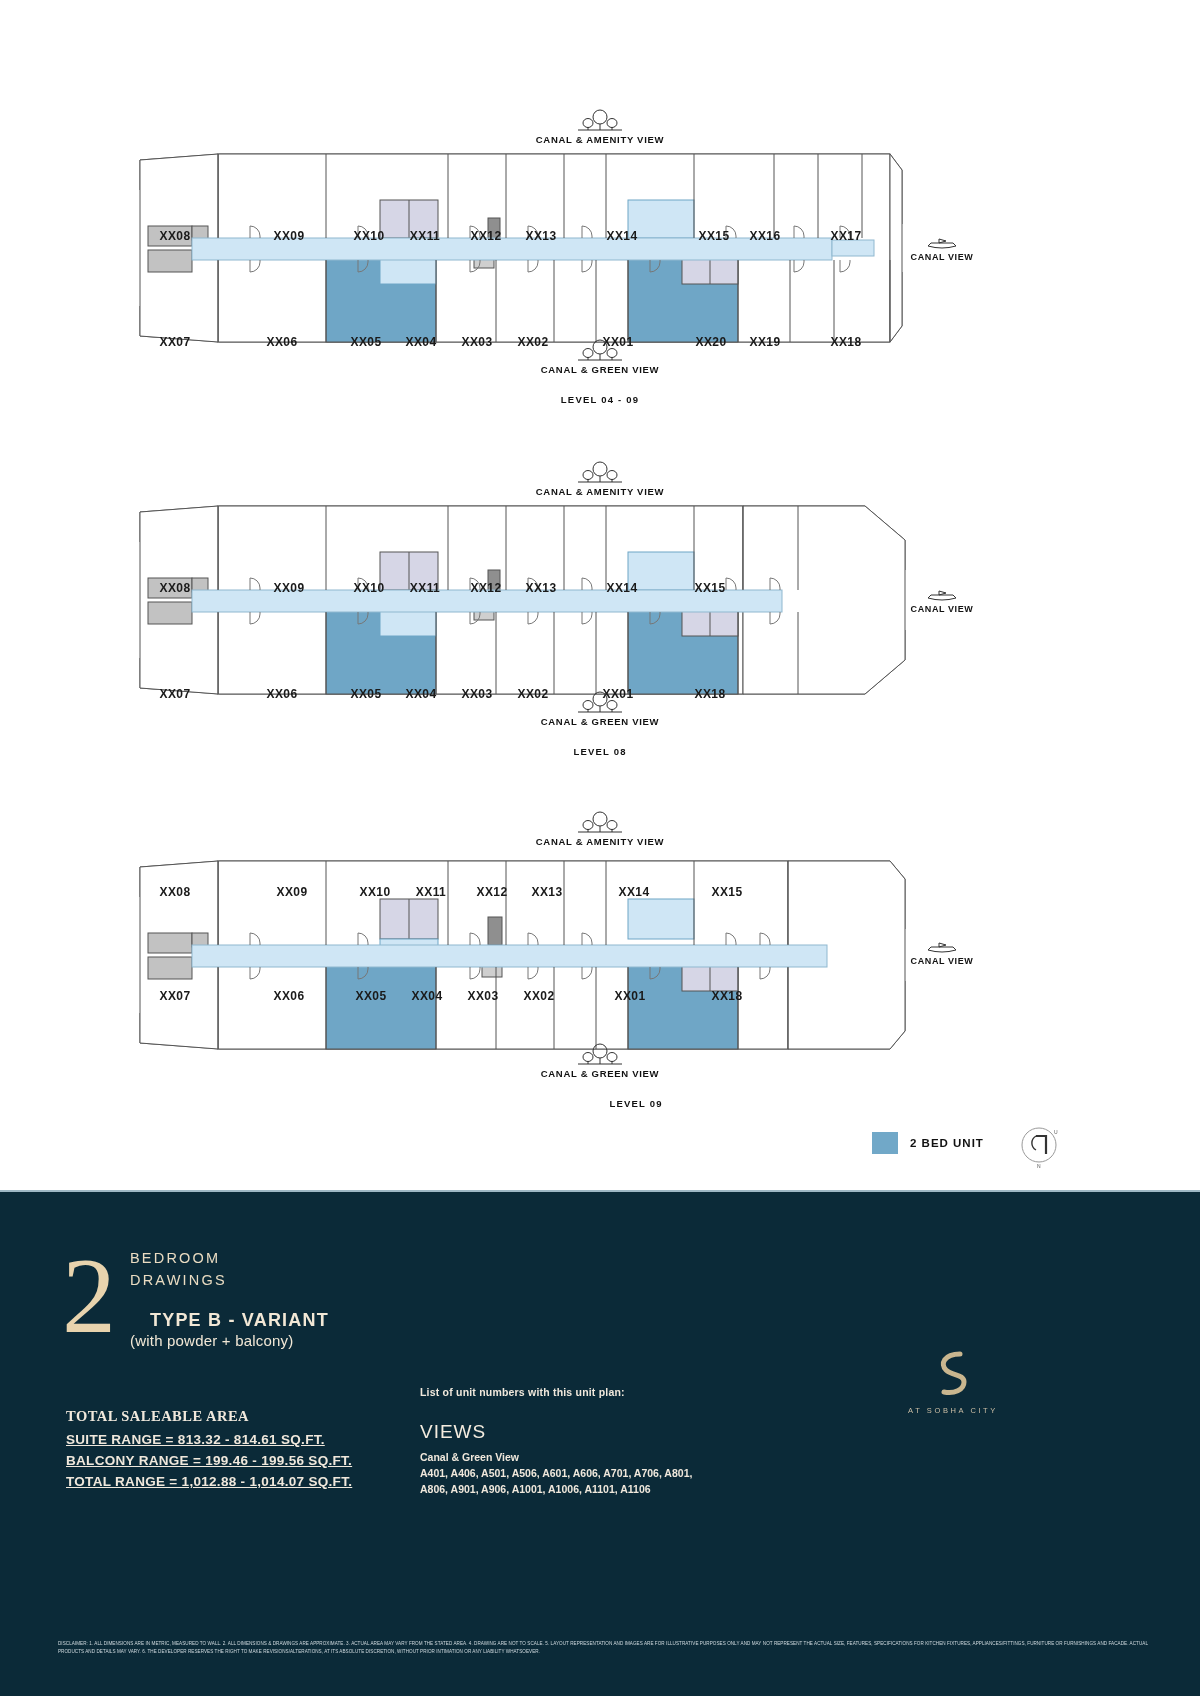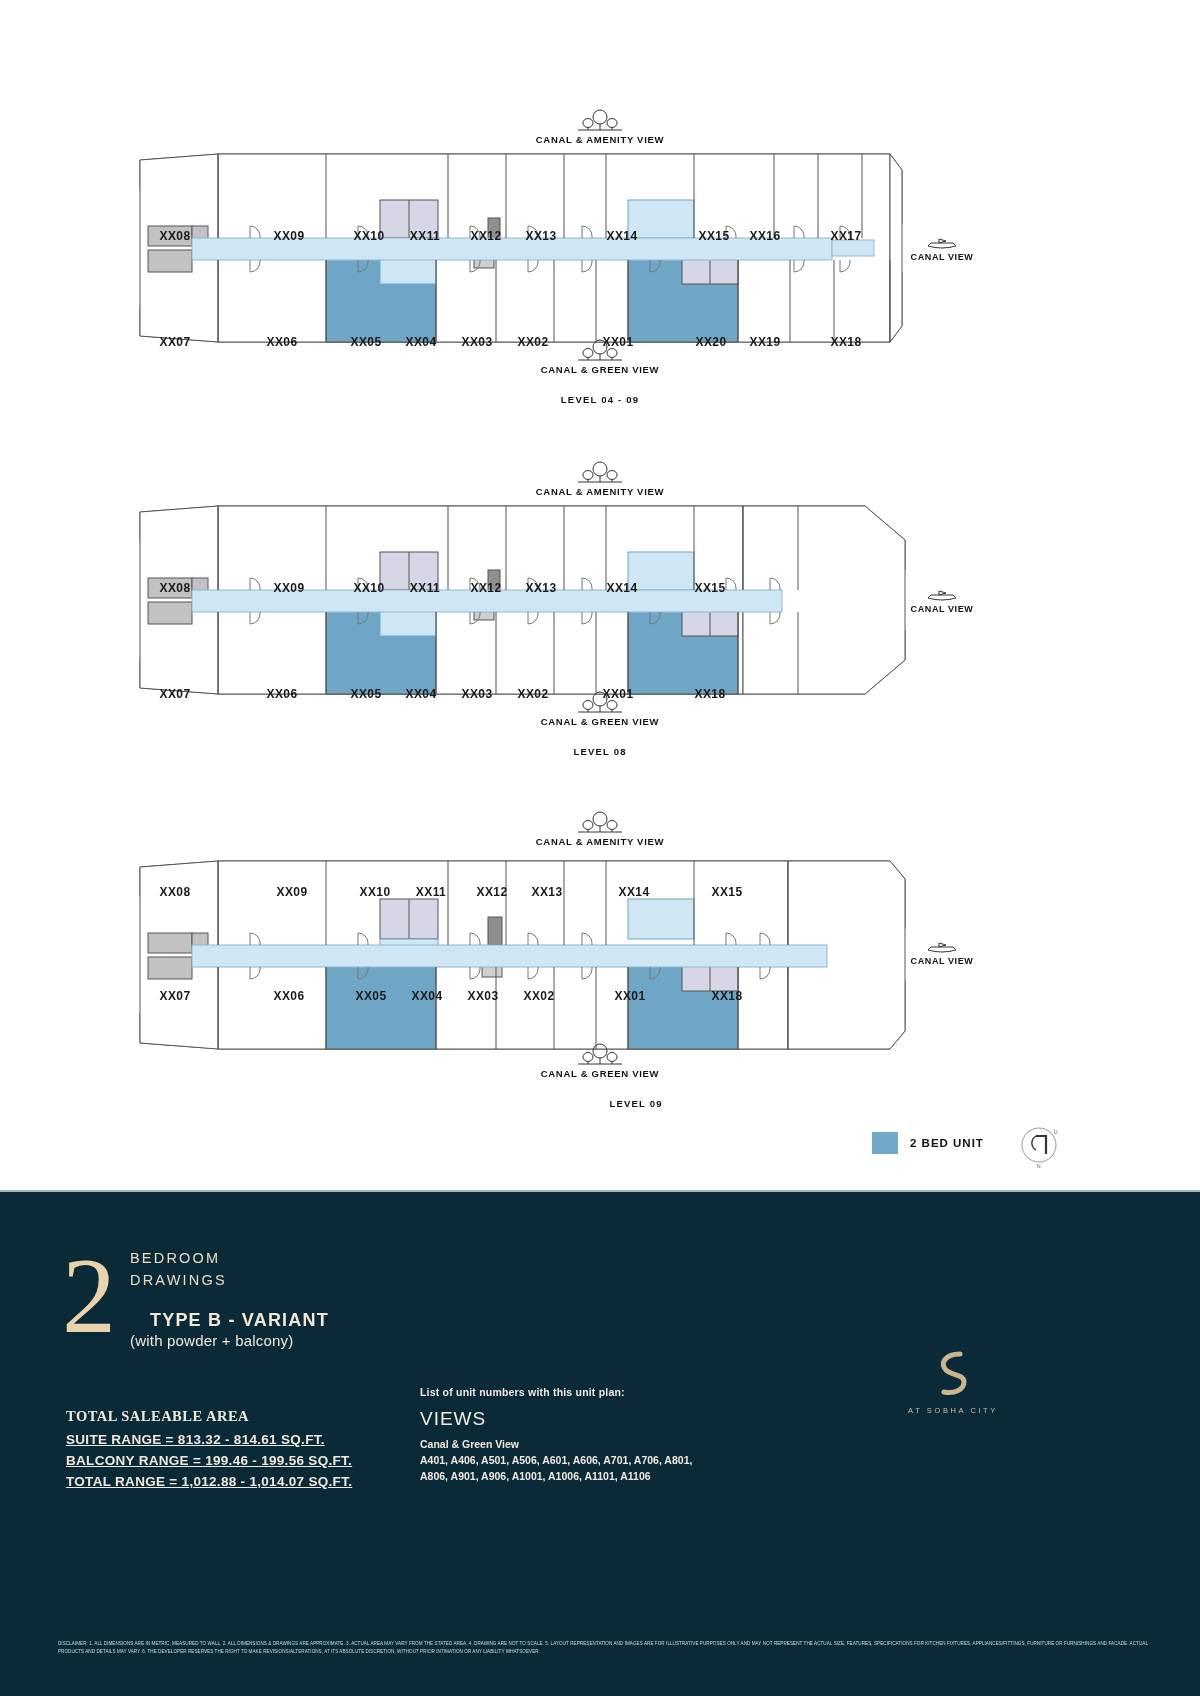--- a/index.html
+++ b/index.html
@@ -82,21 +82,21 @@
     position:absolute; left:130px; top:1332px;
     font-size:15px; color:#f2e8d6; letter-spacing:.2px;
   }
 
   .area-block { position:absolute; left:66px; top:1408px; color:#f0e8dc; }
   .area-title { font-size:14.5px; font-weight:bold; letter-spacing:.5px; margin-bottom:5px;font-family:Liberation Serif, serif; }
   .area-line { font-size:13.5px; font-weight:bold; letter-spacing:.3px; line-height:1.55;text-decoration:underline; }
 
   .views-block { position:absolute; left:420px; top:1386px; color:#f0e8dc; }
   .views-note { font-size:10.5px; font-weight:bold; letter-spacing:.2px; }
-  .views-title { font-size:19px; font-weight:400; letter-spacing:1px; margin:10px 0 8px; color:#f4ecdf; }
+  .views-title { font-size:19px; font-weight:400; letter-spacing:1px; margin:23px 0 8px; color:#f4ecdf; }
   .views-sub { font-size:10.5px; font-weight:bold; margin-bottom:3px; }
   .views-units { font-size:10.5px; font-weight:bold; line-height:1.5; max-width:300px; }
 
   .brand { position:absolute; left:838px; top:1348px; width:230px; text-align:center; }
   .brand-name { font-family:"Liberation Serif", serif; font-size:18.5px; letter-spacing:1.3px; color:#efe6d6; }
   .brand-sub { font-size:7.5px; letter-spacing:2.6px; color:#cdbfa6; margin-top:3px; }
 
   .disclaimer {
     position:absolute; left:58px; top:1640px; width:1090px;
     font-size:4.6px; line-height:1.85; color:#cfd9de; letter-spacing:.05px;

